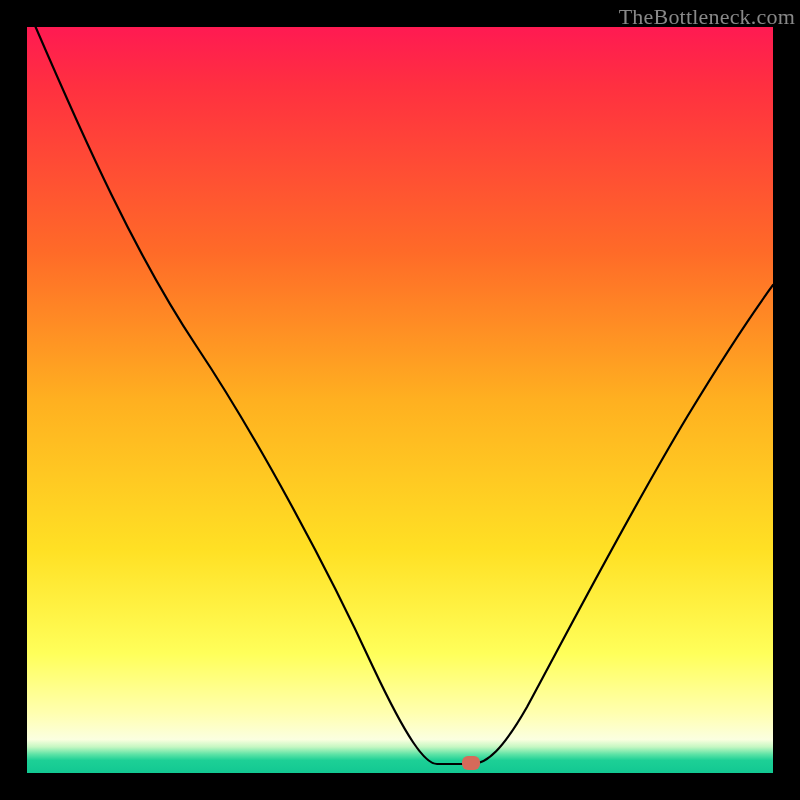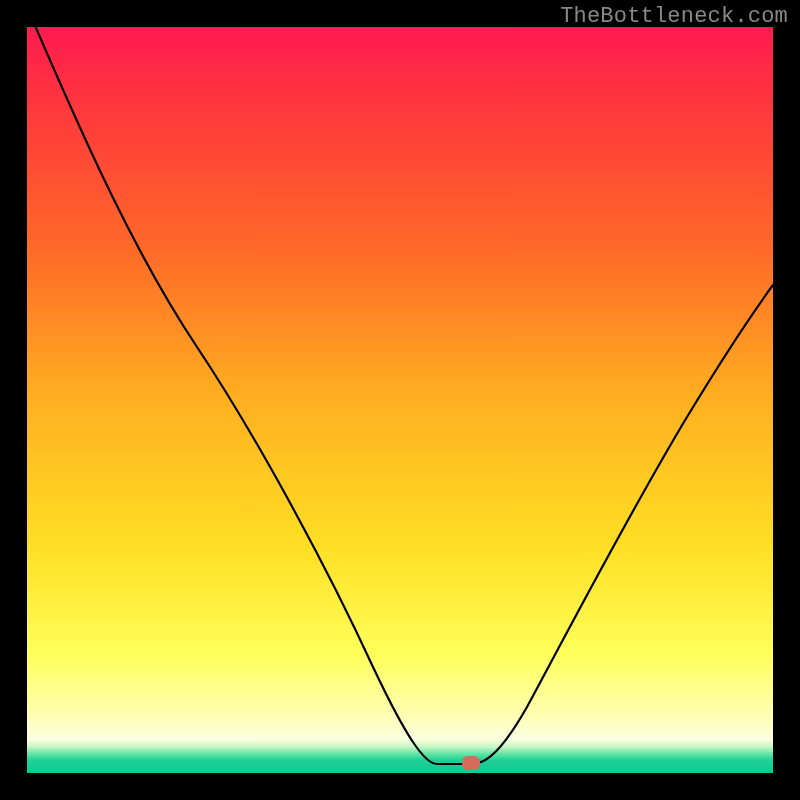--- a/index.html
+++ b/index.html
@@ -11,22 +11,22 @@
     overflow: hidden;
   }
   .container {
     position: relative;
     width: 800px;
     height: 800px;
   }
   .watermark {
     position: absolute;
     top: 4px;
-    right: 12px;
-    font-family: Liberation Mono, monospace;
+    right: 5px;
+    font-family: Liberation Serif, serif;
     font-size: 22px;
     color: #888;
     letter-spacing: 0.2px;
     z-index: 10;
   }
   .plot-area {
     position: absolute;
     left: 27px;
     top: 27px;
     width: 746px;

